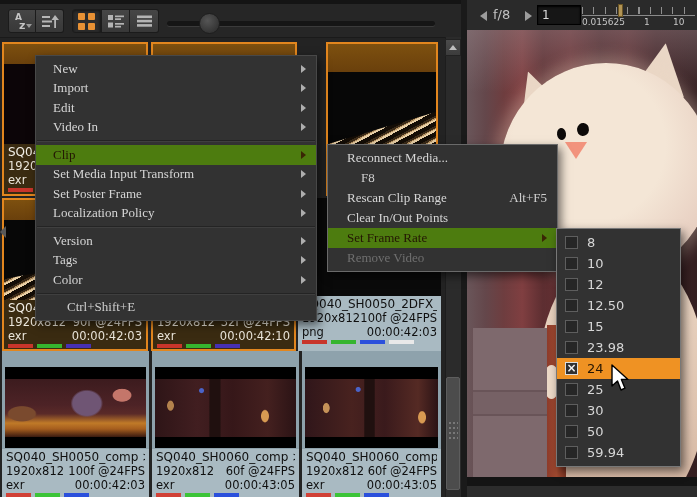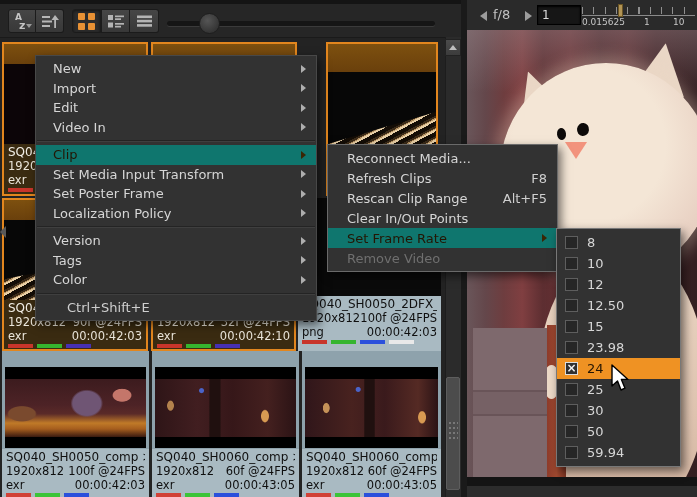--- a/index.html
+++ b/index.html
@@ -119,26 +119,26 @@
   .v-door{position:absolute;left:6px;top:298px;width:74px;height:149px;background:#7e696d;}
   .v-door::after{content:"";position:absolute;left:0;right:0;top:62px;height:22px;background:#766165;
                  border-top:2px solid #695458;border-bottom:2px solid #695458;}
   .v-bottom{left:467px;top:477px;width:230px;height:20px;background:linear-gradient(180deg,#141414 0 45%,#2c2c2c 45%);}
 
   
   .menu{position:absolute;background:#323232;box-shadow:3px 4px 9px rgba(0,0,0,.55);padding:3px 0;box-sizing:border-box;z-index:50;}
   #context-menu{left:35px;top:55px;width:282px;border:1px solid #484848;}
   #clip-submenu{left:327px;top:144px;width:231px;border:1px solid #6a6a6a;}
   #fr-submenu{left:556px;top:228px;width:125px;border:1px solid #787878;}
-  .mi{display:flex;align-items:center;height:19.5px;padding:0 10px 0 17px;font-size:13px;color:#d6d6d6;white-space:nowrap;}
+  .mi{display:flex;align-items:center;height:19.5px;padding:0 10px 0 17px;font-size:13px;color:#d6d6d6;white-space:nowrap;font-family:Liberation Serif, serif;}
   #clip-submenu .mi{height:20px;padding-left:19px;}
   .ml{flex:1;}
   .msc{margin-left:14px;color:#cfcfcf;}
   .marr{width:0;height:0;border-left:5px solid #aeaeae;border-top:4px solid transparent;border-bottom:4px solid transparent;margin-left:8px;}
-  .mi.hl{background:#0f766e;color:#241604;}
+  .mi.hl{background:#4d7c0f;color:#241604;}
   .mi.hl .marr{border-left-color:#3a2605;}
   .mi.dis{color:#6f6f6f;}
   .msep{height:1px;background:#242424;border-bottom:1px solid #3f3f3f;margin:3px 1px;}
   .fr{display:flex;align-items:center;height:21px;padding:0 6px 0 8px;font-size:13px;color:#d6d6d6;}
   .fr.hl{background:#ef9223;color:#241604;}
   .cb{width:13px;height:13px;box-sizing:border-box;border:1px solid #5e5e5e;background:#262626;margin-right:9px;
       font-size:12px;font-weight:bold;color:#f0f0f0;line-height:11px;text-align:center;}
   .fr.hl .cb{border-color:#dcdcdc;background:#2f2f2f;}
 
   
@@ -444,21 +444,20 @@
       <div class="msep"></div>
       <div class="mi">
         <span class="msc">Ctrl+Shift+E</span>
       </div>
     </div>
   <div class="menu" id="clip-submenu">
       <div class="mi">
         <span class="ml">Reconnect Media...</span>
       </div>
       <div class="mi">
-        <span class="ml">Refresh Clips</span>
         <span class="msc">F8</span>
       </div>
       <div class="mi">
         <span class="ml">Rescan Clip Range</span>
         <span class="msc">Alt+F5</span>
       </div>
       <div class="mi">
         <span class="ml">Clear In/Out Points</span>
       </div>
       <div class="mi hl">

